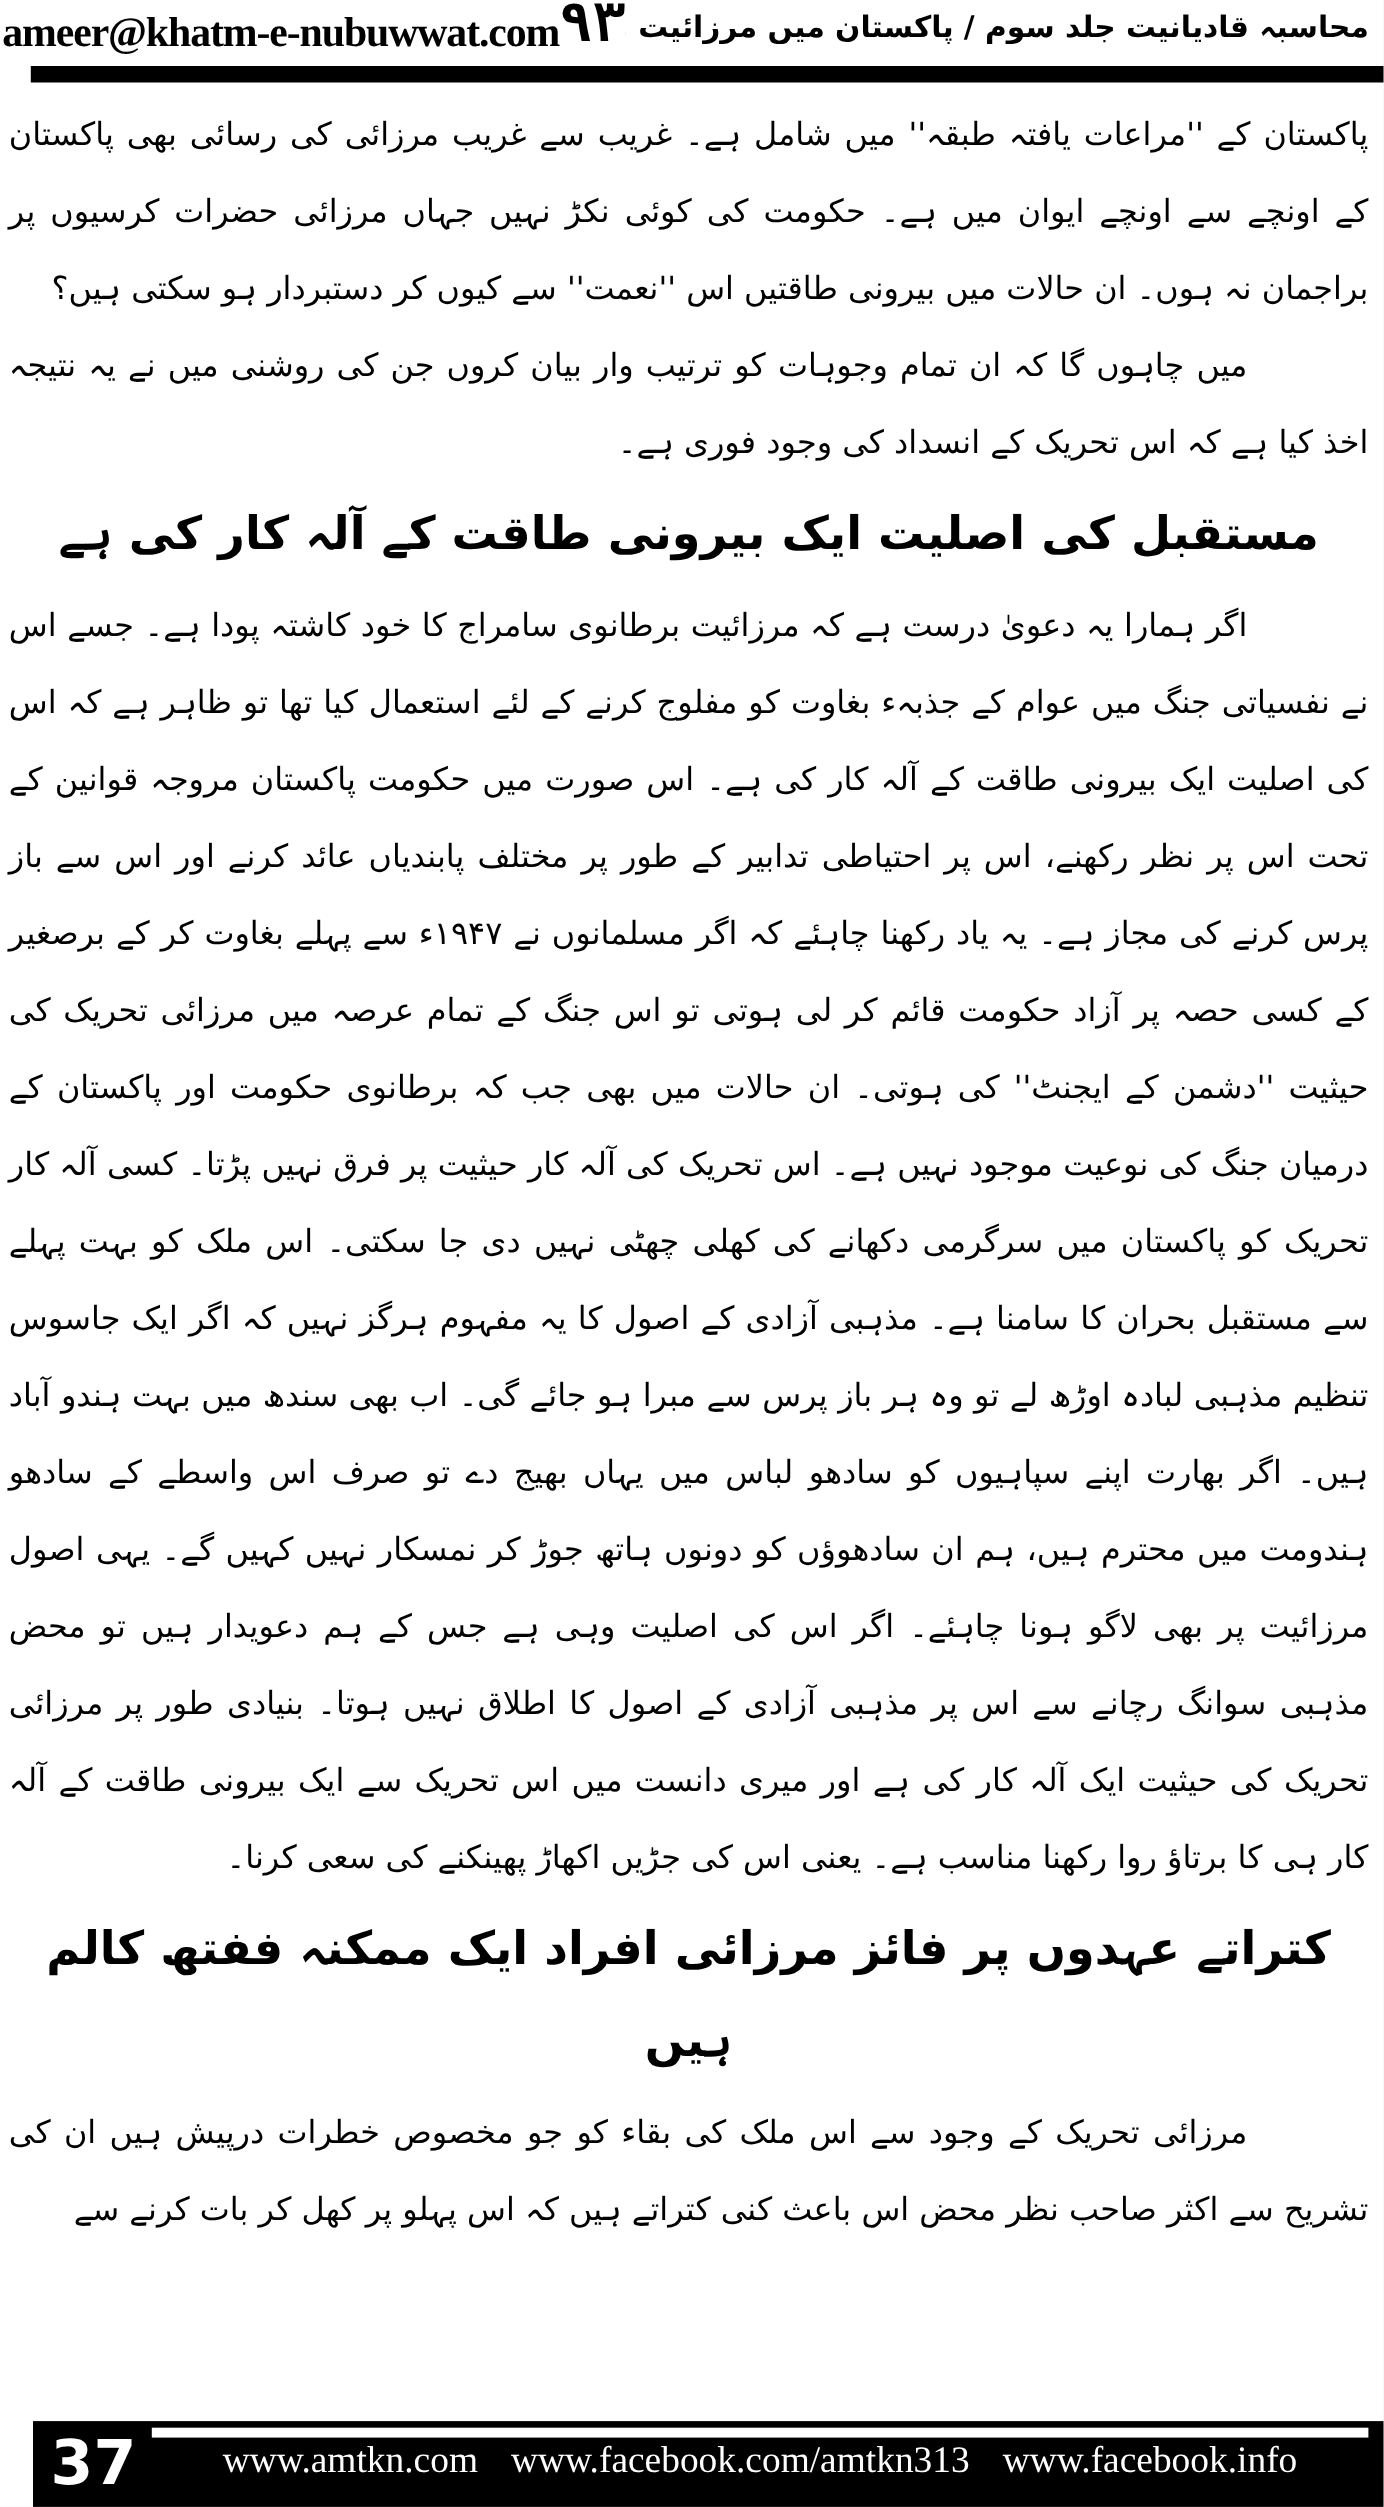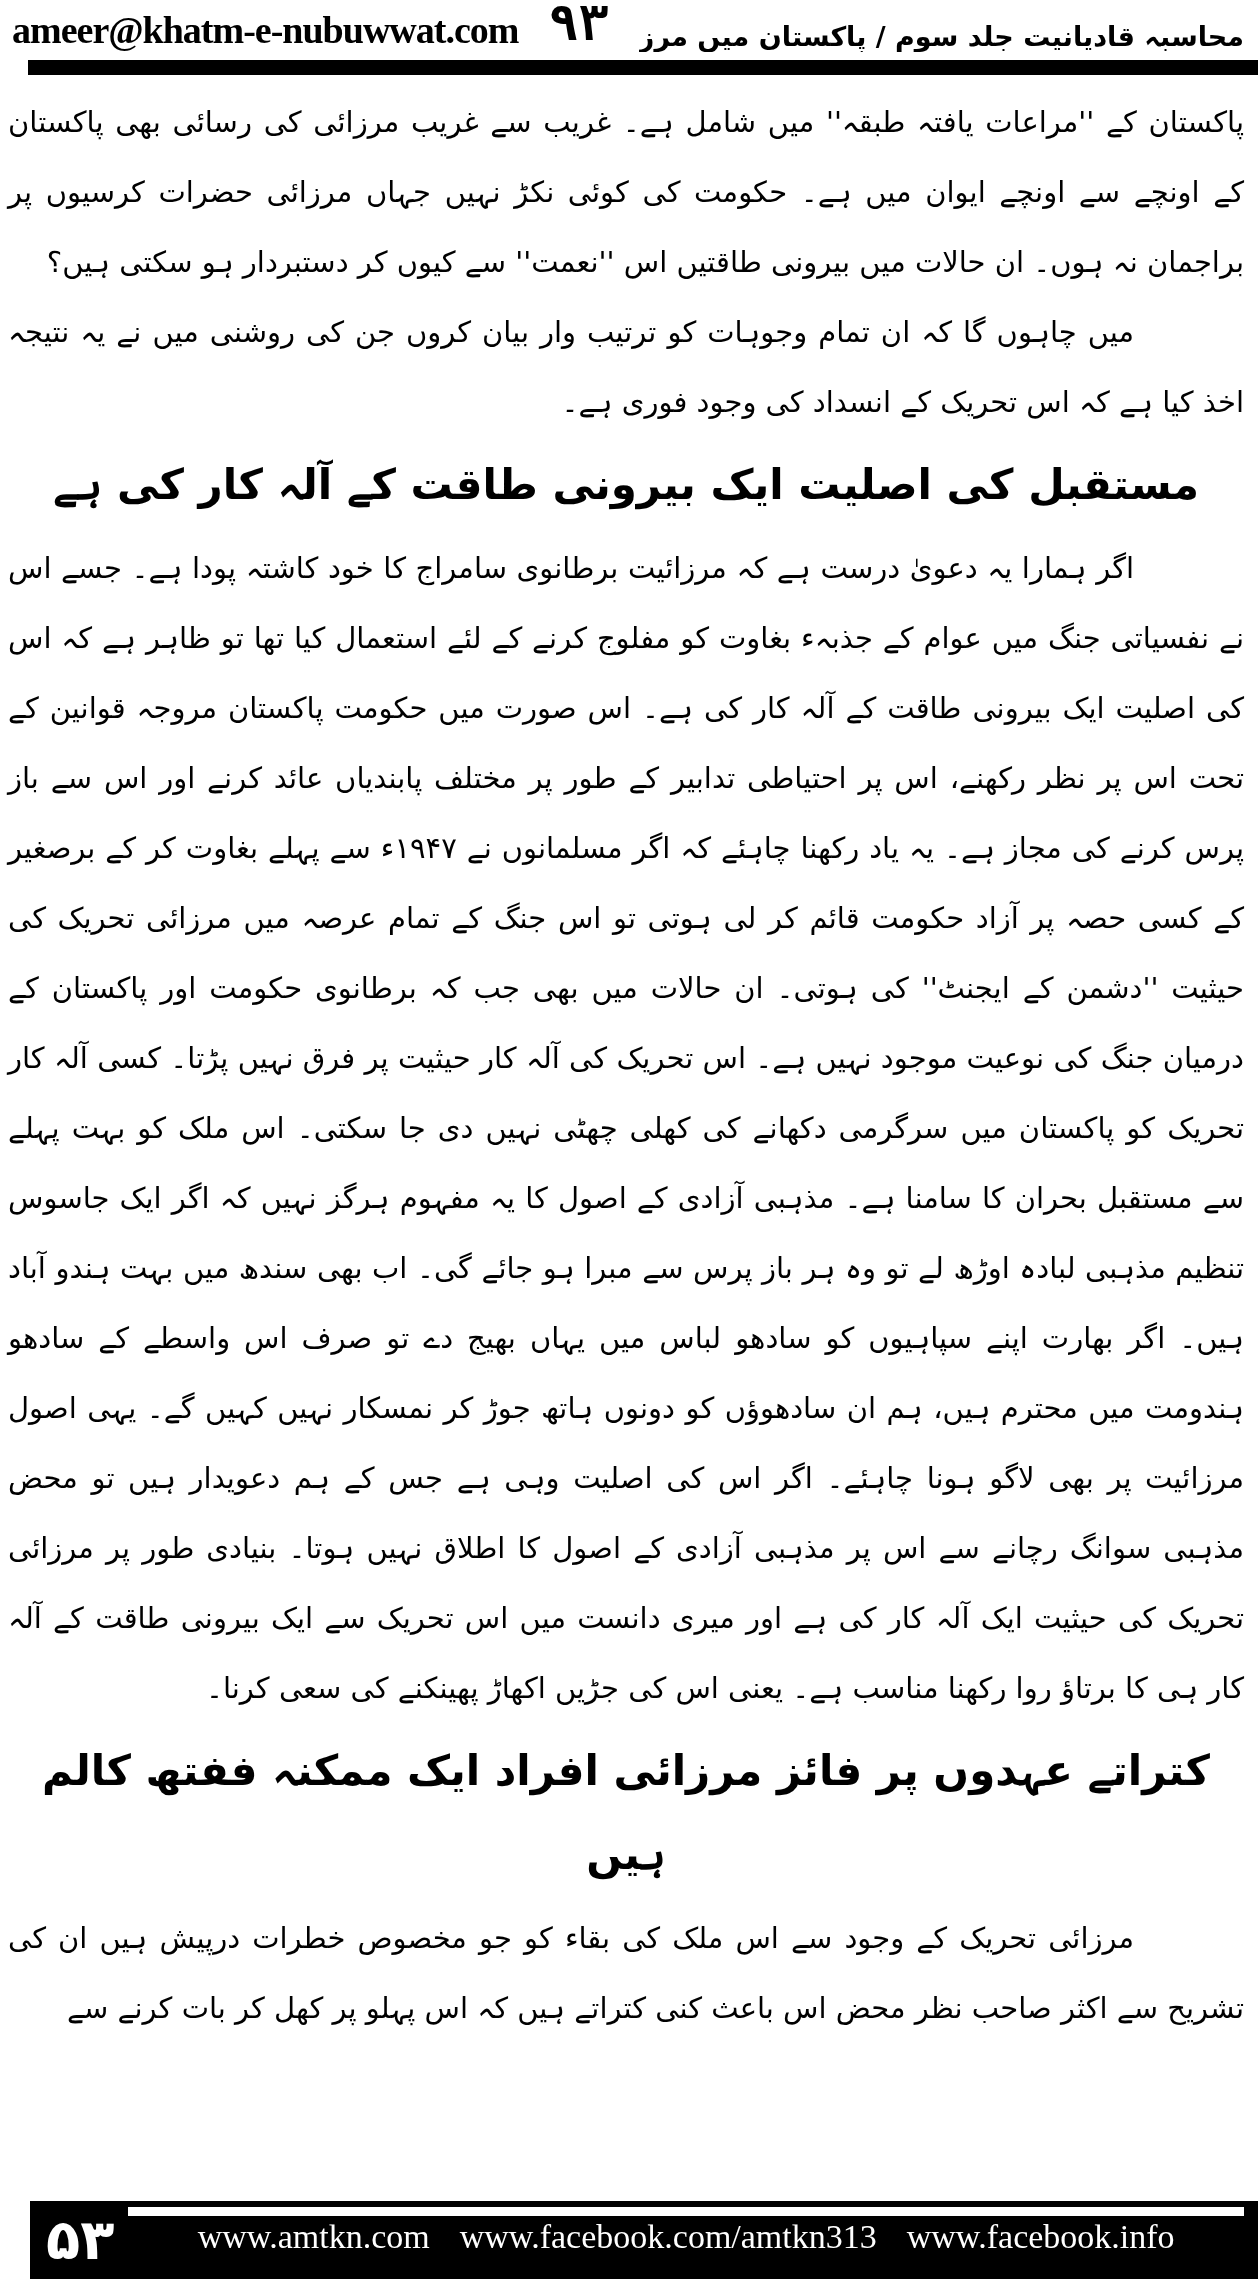--- a/index.html
+++ b/index.html
@@ -2,22 +2,22 @@
 <html lang="ur"><head>
 <meta charset="utf-8">
 <style>
   html,body{margin:0;padding:0;background:#e8e8e8;}
   .page{
     width:1258px;height:2279px;background:#ffffff;position:relative;
     overflow:hidden;margin:0 auto;color:#000;
   }
   
   .header{
-    display:flex;align-items:flex-end;gap:30px;
-    padding:8px 14px 0 12px;
+    display:flex;align-items:flex-start;
+    padding:8px 14px 0 2px;
   }
   .email{
     font-family:"Liberation Serif",serif;font-weight:bold;
     font-size:38px;letter-spacing:-1px;white-space:nowrap;
   }
   .page-num-top{
     font-family:Liberation Mono, monospace;font-weight:bold;
     font-size:50px;line-height:1;margin-top:-8px;white-space:nowrap;
   }
   .book-title{
@@ -73,21 +73,21 @@
   <div class="body-text">
     <p>پاکستان کے ''مراعات یافتہ طبقہ'' میں شامل ہے۔ غریب سے غریب مرزائی کی رسائی بھی پاکستان کے اونچے سے اونچے ایوان میں ہے۔ حکومت کی کوئی نکڑ نہیں جہاں مرزائی حضرات کرسیوں پر براجمان نہ ہوں۔ ان حالات میں بیرونی طاقتیں اس ''نعمت'' سے کیوں کر دستبردار ہو سکتی ہیں؟</p>
     <p class="indent">میں چاہوں گا کہ ان تمام وجوہات کو ترتیب وار بیان کروں جن کی روشنی میں نے یہ نتیجہ اخذ کیا ہے کہ اس تحریک کے انسداد کی وجود فوری ہے۔</p>
     <h2 class="section-heading">مستقبل کی اصلیت ایک بیرونی طاقت کے آلہ کار کی ہے</h2>
     <p class="indent">اگر ہمارا یہ دعویٰ درست ہے کہ مرزائیت برطانوی سامراج کا خود کاشتہ پودا ہے۔ جسے اس نے نفسیاتی جنگ میں عوام کے جذبہء بغاوت کو مفلوج کرنے کے لئے استعمال کیا تھا تو ظاہر ہے کہ اس کی اصلیت ایک بیرونی طاقت کے آلہ کار کی ہے۔ اس صورت میں حکومت پاکستان مروجہ قوانین کے تحت اس پر نظر رکھنے، اس پر احتیاطی تدابیر کے طور پر مختلف پابندیاں عائد کرنے اور اس سے باز پرس کرنے کی مجاز ہے۔ یہ یاد رکھنا چاہئے کہ اگر مسلمانوں نے ۱۹۴۷ء سے پہلے بغاوت کر کے برصغیر کے کسی حصہ پر آزاد حکومت قائم کر لی ہوتی تو اس جنگ کے تمام عرصہ میں مرزائی تحریک کی حیثیت ''دشمن کے ایجنٹ'' کی ہوتی۔ ان حالات میں بھی جب کہ برطانوی حکومت اور پاکستان کے درمیان جنگ کی نوعیت موجود نہیں ہے۔ اس تحریک کی آلہ کار حیثیت پر فرق نہیں پڑتا۔ کسی آلہ کار تحریک کو پاکستان میں سرگرمی دکھانے کی کھلی چھٹی نہیں دی جا سکتی۔ اس ملک کو بہت پہلے سے مستقبل بحران کا سامنا ہے۔ مذہبی آزادی کے اصول کا یہ مفہوم ہرگز نہیں کہ اگر ایک جاسوس تنظیم مذہبی لبادہ اوڑھ لے تو وہ ہر باز پرس سے مبرا ہو جائے گی۔ اب بھی سندھ میں بہت ہندو آباد ہیں۔ اگر بھارت اپنے سپاہیوں کو سادھو لباس میں یہاں بھیج دے تو صرف اس واسطے کے سادھو ہندومت میں محترم ہیں، ہم ان سادھوؤں کو دونوں ہاتھ جوڑ کر نمسکار نہیں کہیں گے۔ یہی اصول مرزائیت پر بھی لاگو ہونا چاہئے۔ اگر اس کی اصلیت وہی ہے جس کے ہم دعویدار ہیں تو محض مذہبی سوانگ رچانے سے اس پر مذہبی آزادی کے اصول کا اطلاق نہیں ہوتا۔ بنیادی طور پر مرزائی تحریک کی حیثیت ایک آلہ کار کی ہے اور میری دانست میں اس تحریک سے ایک بیرونی طاقت کے آلہ کار ہی کا برتاؤ روا رکھنا مناسب ہے۔ یعنی اس کی جڑیں اکھاڑ پھینکنے کی سعی کرنا۔</p>
     <h2 class="section-heading">کتراتے عہدوں پر فائز مرزائی افراد ایک ممکنہ ففتھ کالم ہیں</h2>
     <p class="indent">مرزائی تحریک کے وجود سے اس ملک کی بقاء کو جو مخصوص خطرات درپیش ہیں ان کی تشریح سے اکثر صاحب نظر محض اس باعث کنی کتراتے ہیں کہ اس پہلو پر کھل کر بات کرنے سے</p>
   </div>
 
   <div class="footer">
-    <span class="page-num-bottom">۵۳</span>
+    <span class="page-num-bottom">37</span>
     <div class="footer-right">
       <div class="footer-rule"></div>
       <div class="footer-links">
         <span>www.amtkn.com</span>
         <span>www.facebook.com/amtkn313</span>
         <span>www.facebook.info</span>
       </div>
     </div>
   </div>
 

